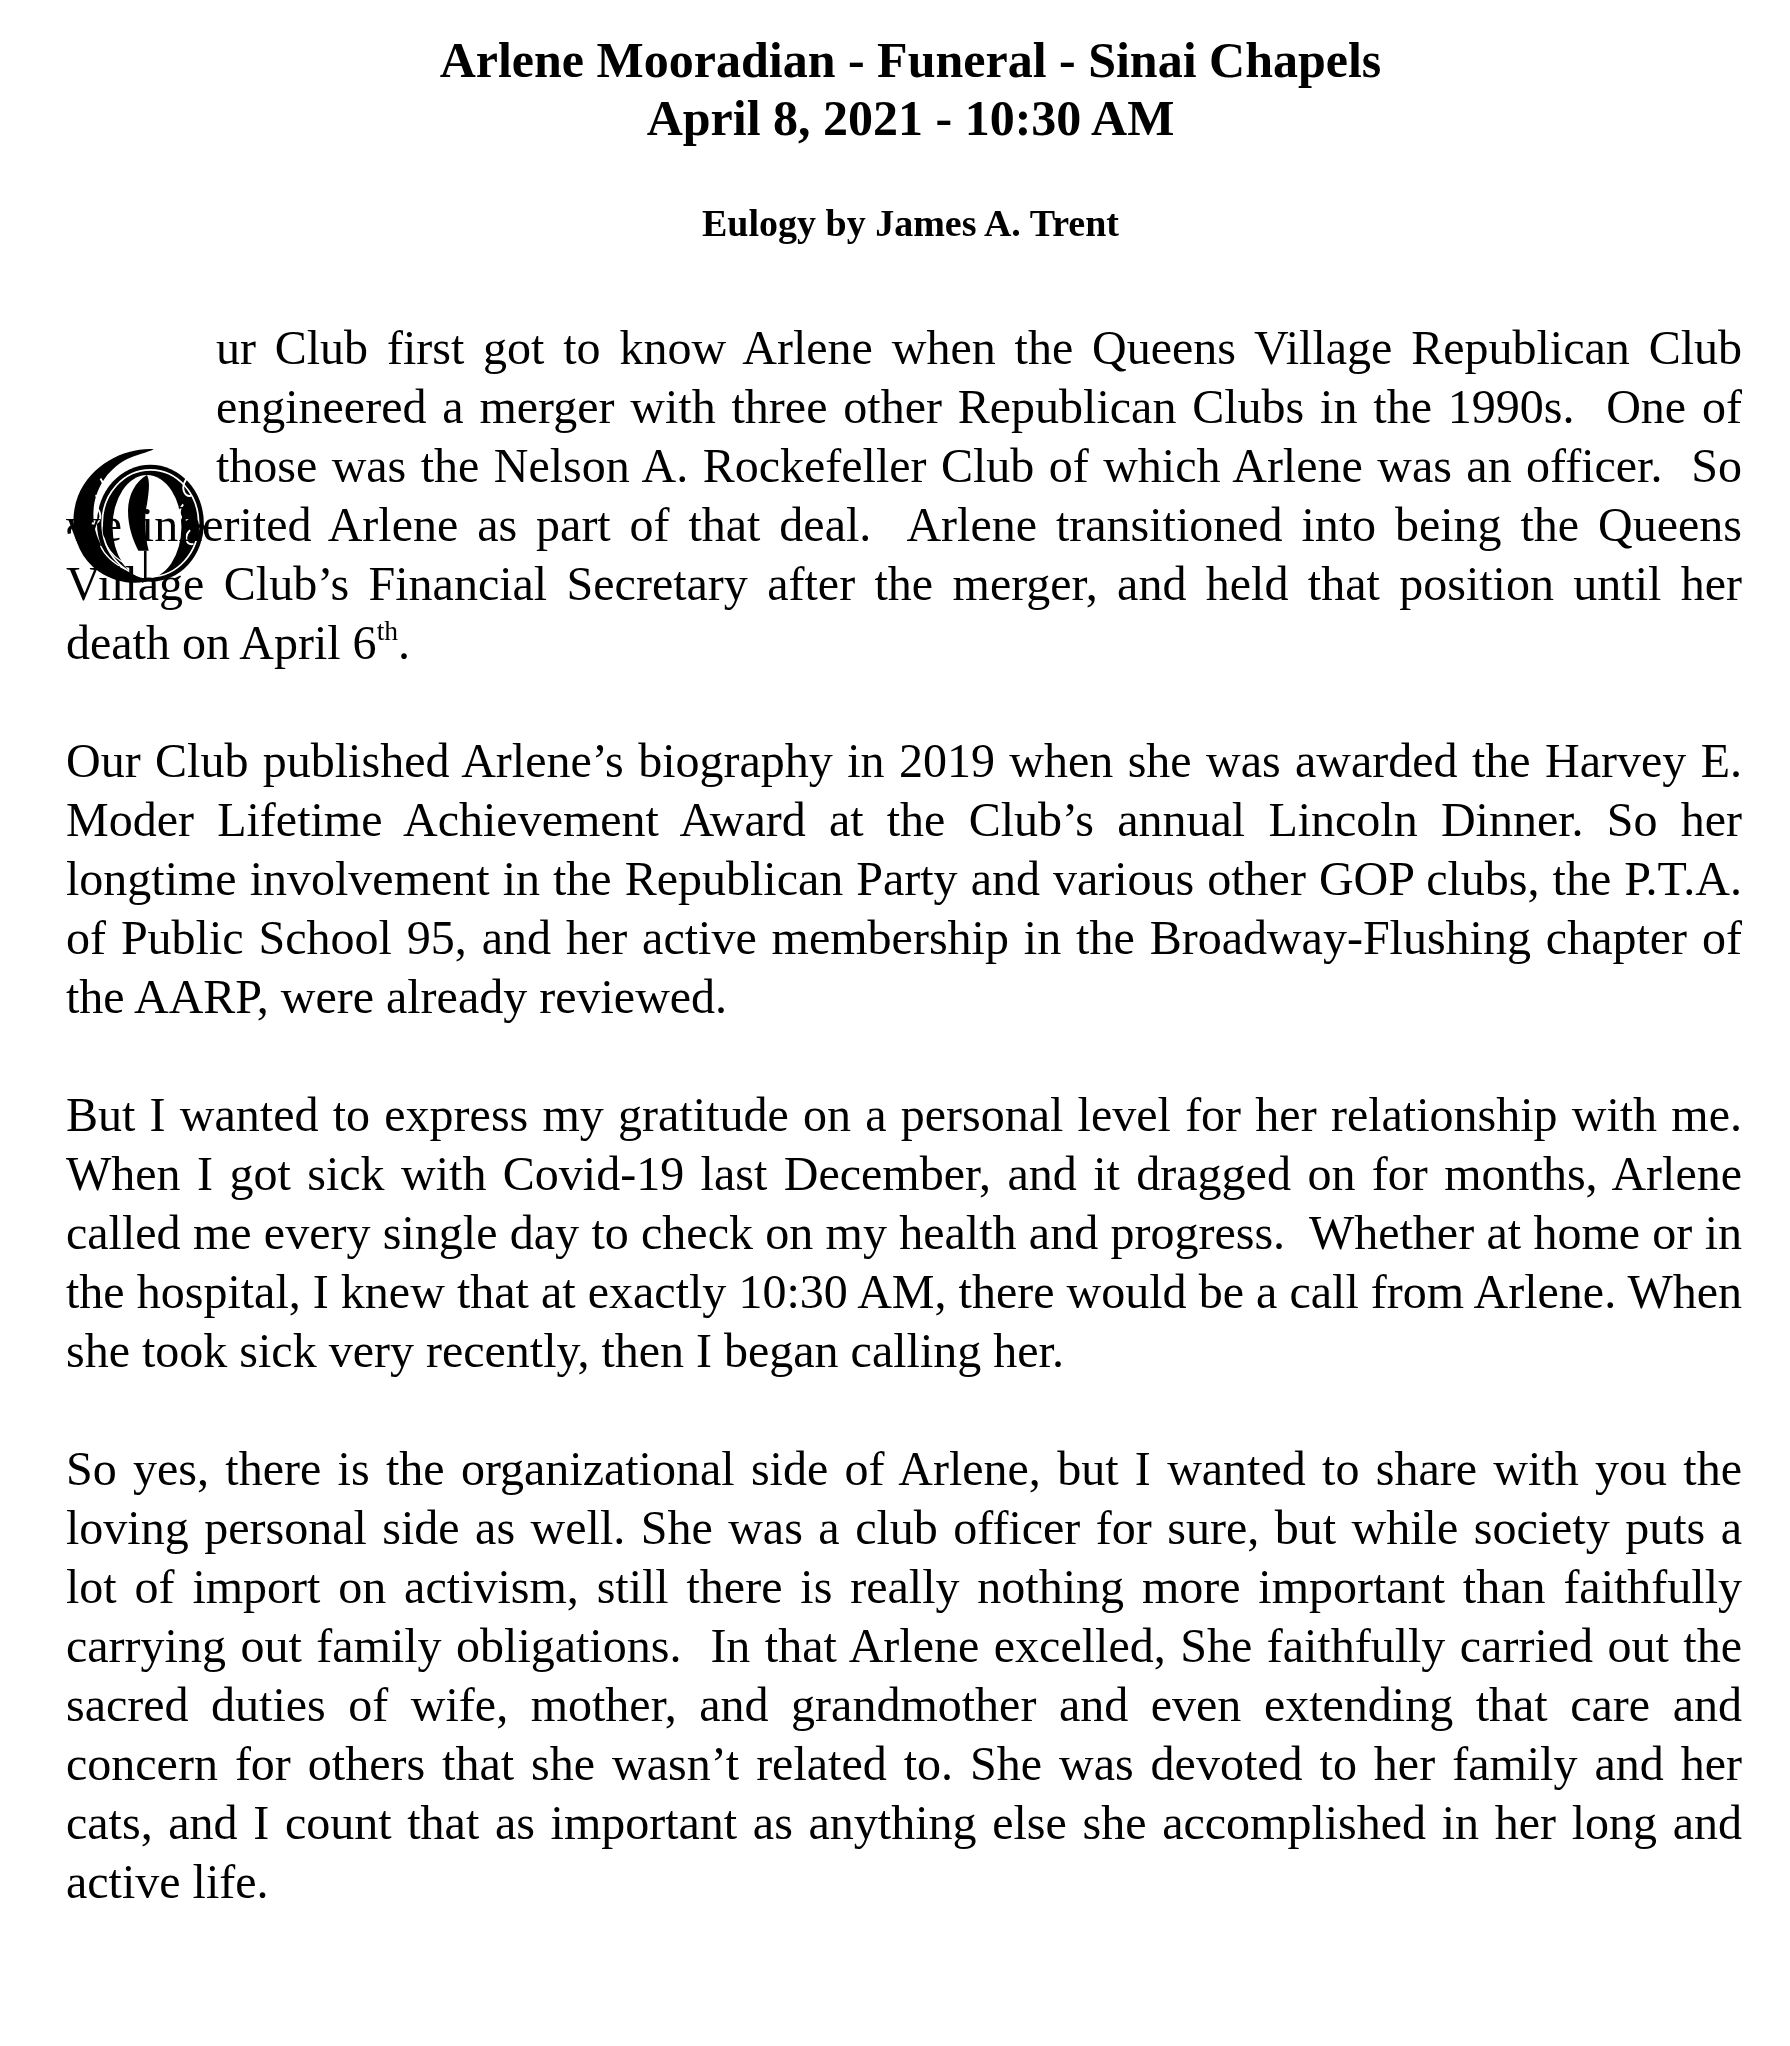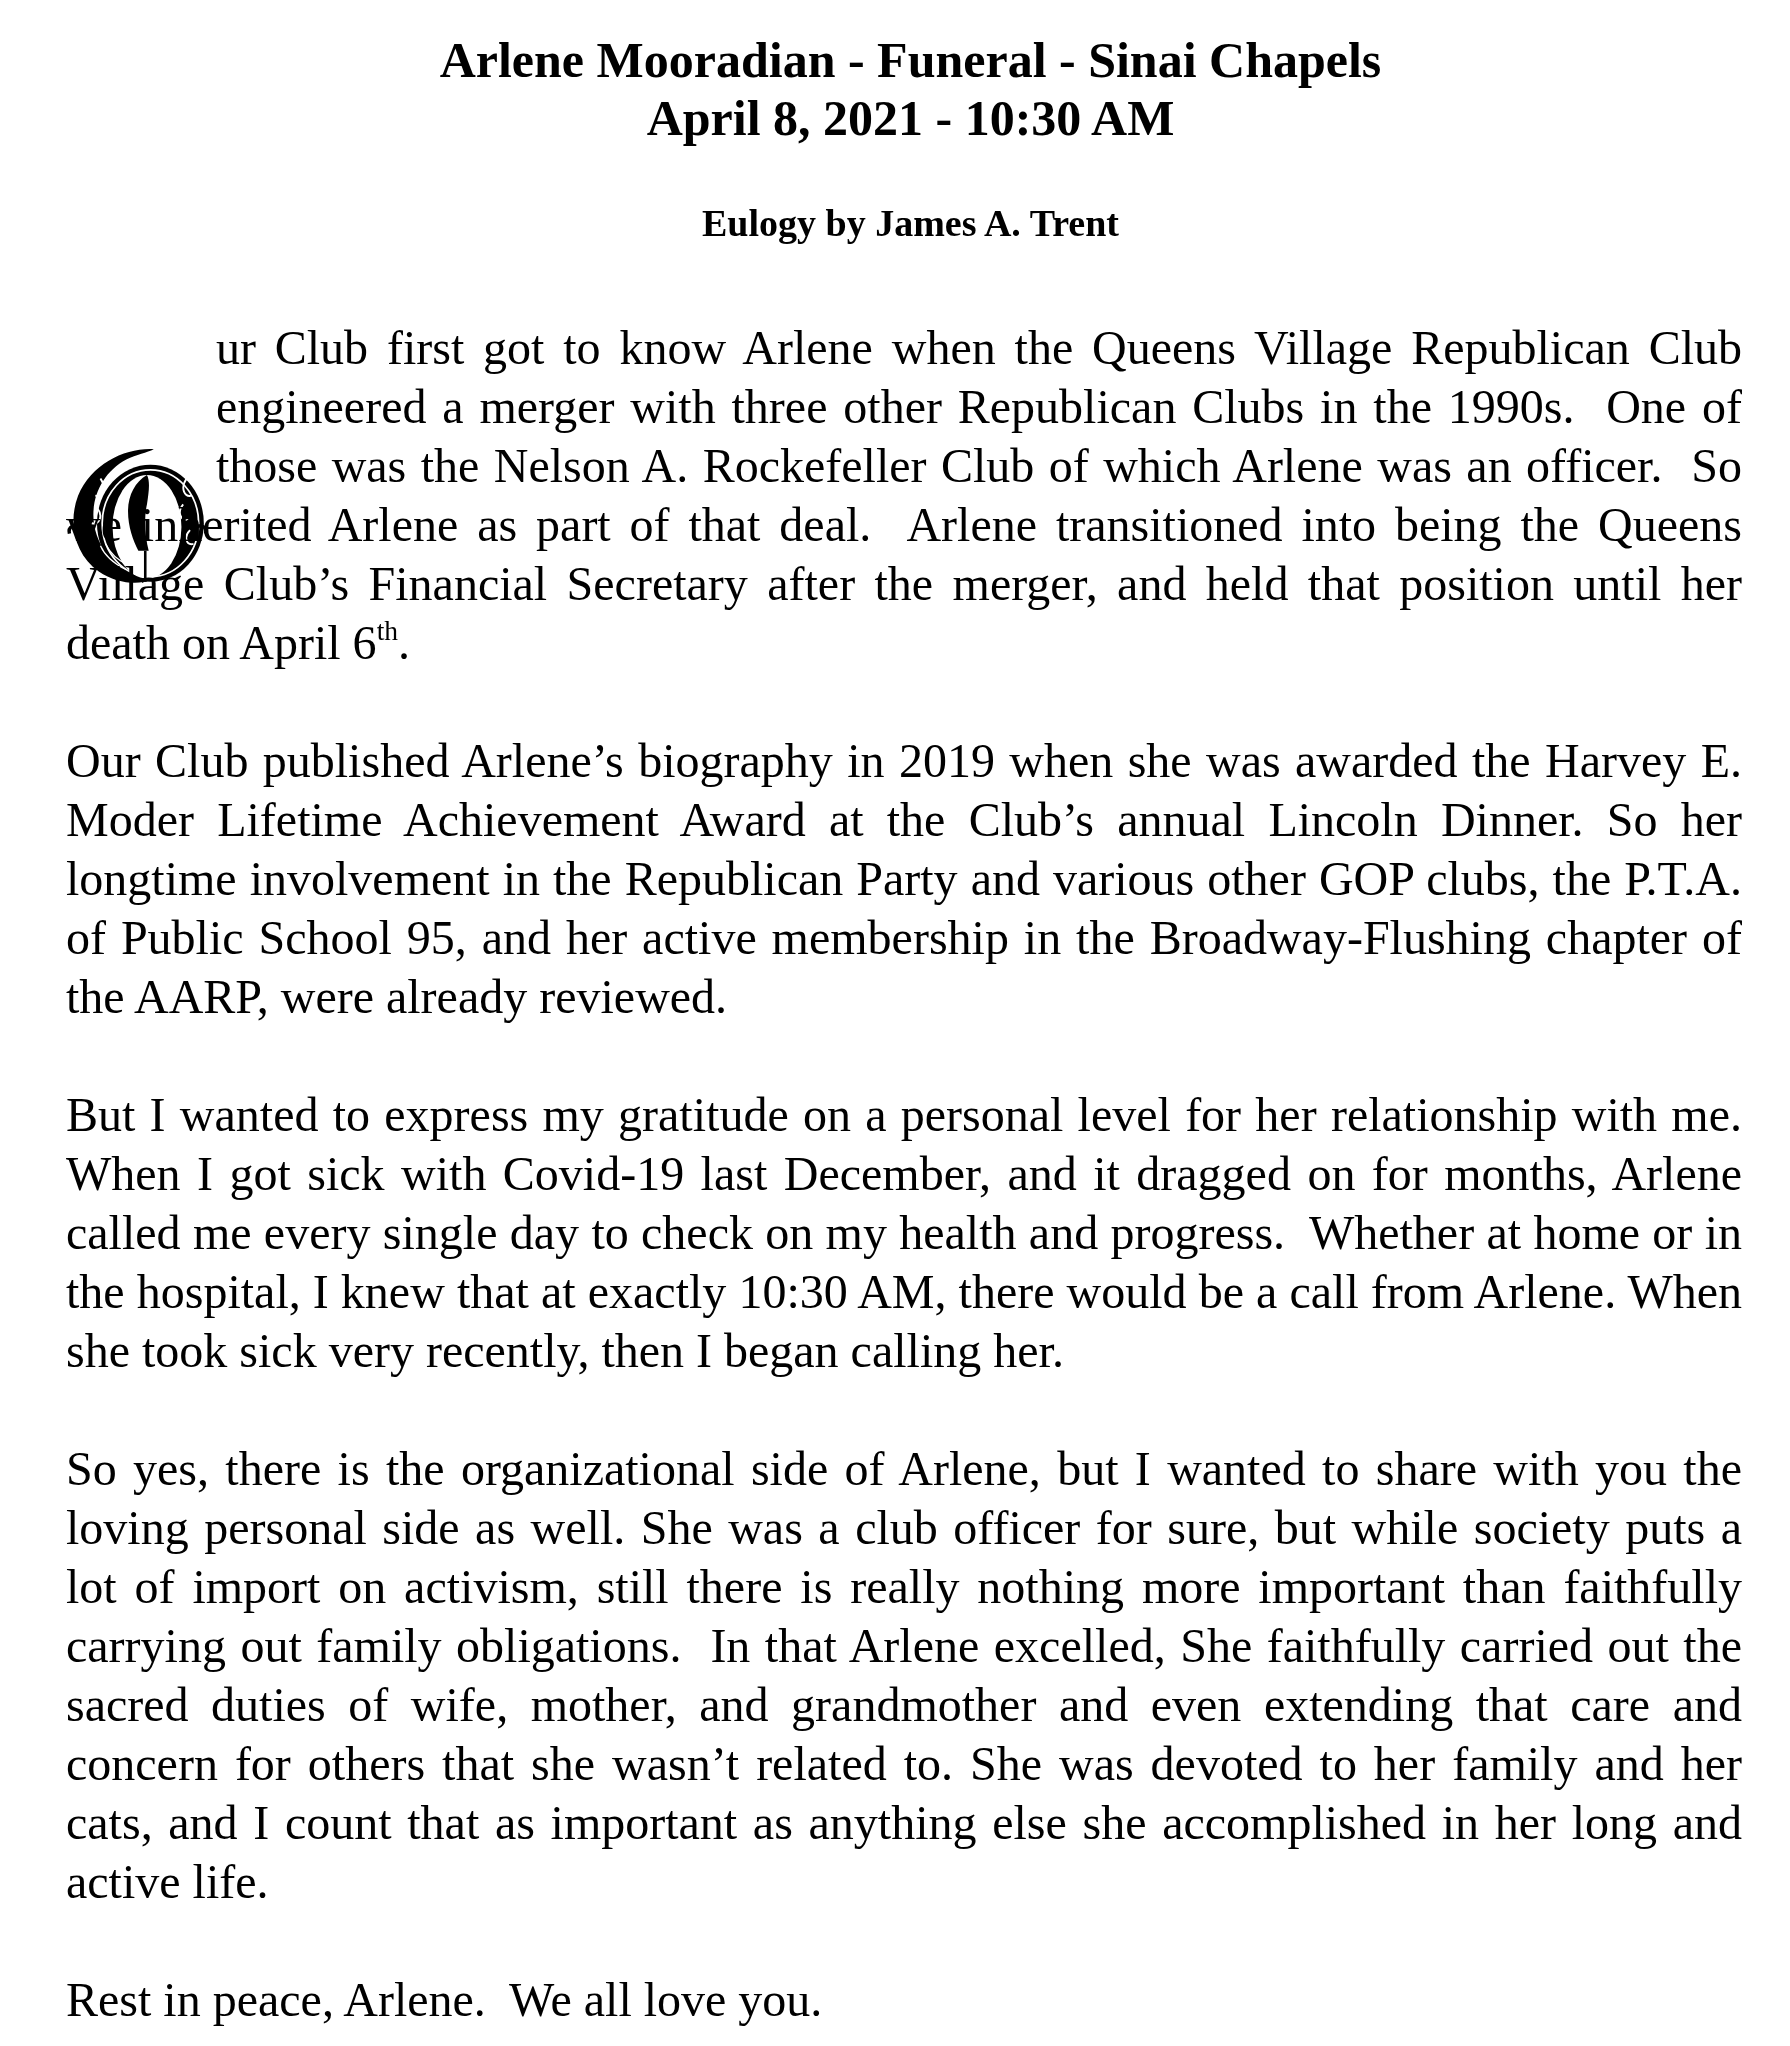--- a/index.html
+++ b/index.html
@@ -101,16 +101,15 @@
           <path d="M4 104 C2 96 10 92 16 98 C22 104 18 112 12 110" stroke="#000" stroke-width="4" fill="none"></path>
           <path d="M162 104 C164 96 156 92 150 98 C144 104 148 112 154 110" stroke="#000" stroke-width="4" fill="none"></path>
 
           <path d="M40 118 C46 132 58 140 70 146 M46 116 C52 128 62 136 72 140 M122 118 C118 132 110 140 100 146 M128 116 C124 128 116 136 106 140" stroke="#fff" stroke-width="1.5" fill="none"></path>
         </svg>
       </span><span>ur Club first got to know Arlene when the Queens Village Republican Club engineered a merger with three other Republican Clubs in the 1990s.  One of those was the Nelson A. Rockefeller Club of which Arlene was an officer.  So we inherited Arlene as part of that deal.  Arlene transitioned into being the Queens Village Club’s Financial Secretary after the merger, and held that position until her death on April 6</span><sup class="ord">th</sup><span>.</span></p>
 
     <p style="white-space: pre-wrap;">Our Club published Arlene’s biography in 2019 when she was awarded the Harvey E. Moder Lifetime Achievement Award at the Club’s annual Lincoln Dinner. So her longtime involvement in the Republican Party and various other GOP clubs, the P.T.A. of Public School 95, and her active membership in the Broadway-Flushing chapter of the AARP, were already reviewed.</p>
     <p style="white-space: pre-wrap;">But I wanted to express my gratitude on a personal level for her relationship with me. When I got sick with Covid-19 last December, and it dragged on for months, Arlene called me every single day to check on my health and progress.  Whether at home or in the hospital, I knew that at exactly 10:30 AM, there would be a call from Arlene. When she took sick very recently, then I began calling her.</p>
     <p style="white-space: pre-wrap;">So yes, there is the organizational side of Arlene, but I wanted to share with you the loving personal side as well. She was a club officer for sure, but while society puts a lot of import on activism, still there is really nothing more important than faithfully carrying out family obligations.  In that Arlene excelled, She faithfully carried out the sacred duties of wife, mother, and grandmother and even extending that care and concern for others that she wasn’t related to. She was devoted to her family and her cats, and I count that as important as anything else she accomplished in her long and active life.</p>
-    <p class="last" style="white-space: pre-wrap;">Rest in peace, Arlene.  We all love you.</p>
   </div>
 </div>
 
 
 </body></html>

